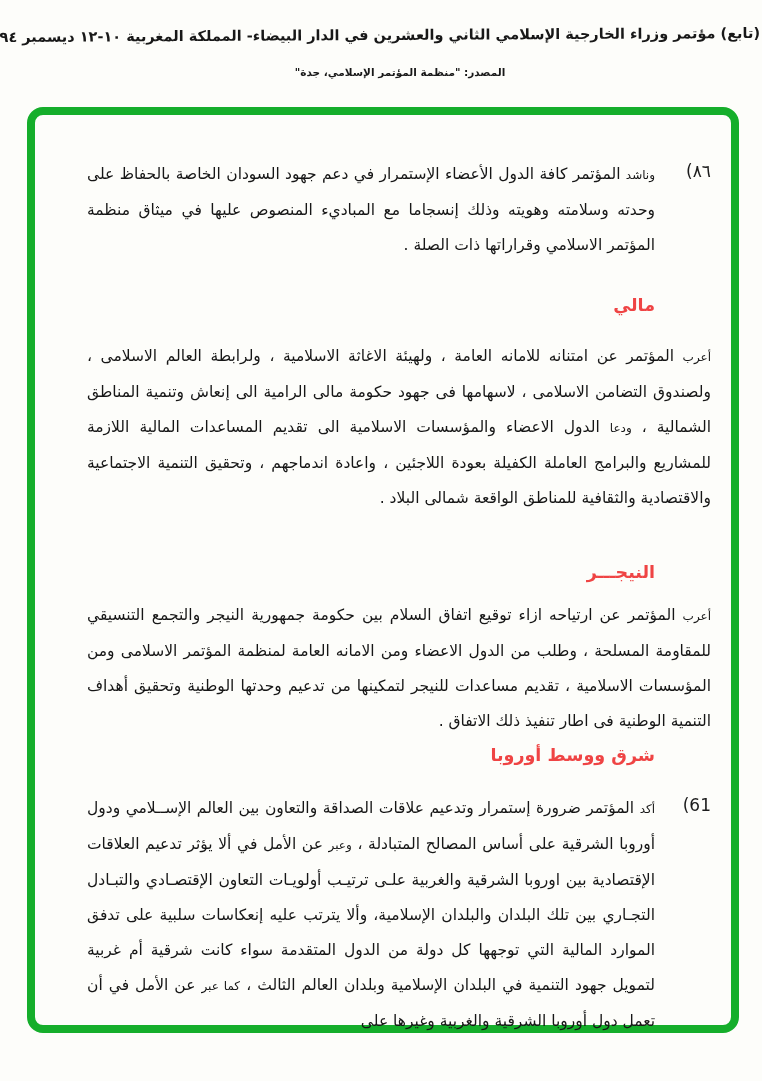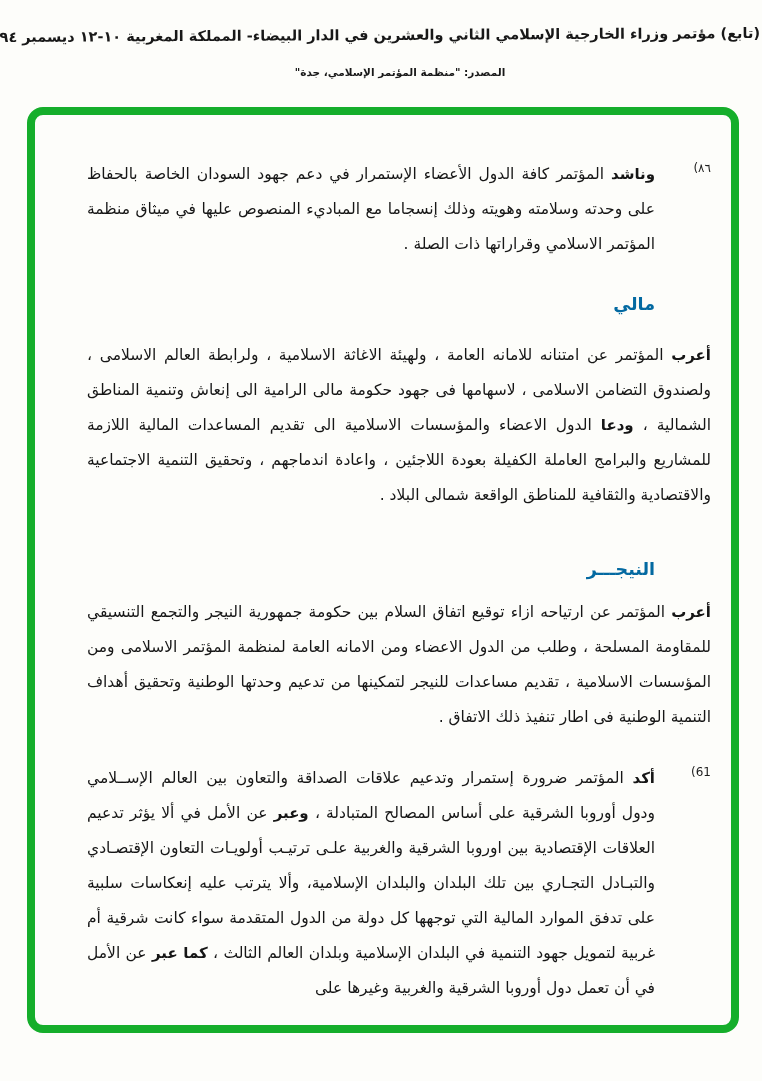--- a/index.html
+++ b/index.html
@@ -41,42 +41,42 @@
   .content {
     padding:42px 20px 0 52px;
   }
   .para {
     display:flex;
     margin-top:0;
   }
   .para .num {
     width:56px;
     flex-shrink:0;
-    font-size:12px;
+    font-size:17px;
     padding-top:4px;
     color:#1c1c1c;
   }
   .para .ptext {
     flex:1;
     font-size:15.5px;
     line-height:35px;
     text-align:justify;
     text-align-last:right;
     color:#161616;
   }
   .lead {
-    font-weight:bold;
-    font-size:15px;
+    font-weight:normal;
+    font-size:12px;
   }
   .section-heading {
     margin-right:56px;
     text-align:right;
     font-weight:bold;
     font-size:17.5px;
-    color:#0369a1;
+    color:#ef4444;
   }
   .h-mali   { margin-top:32px; }
   .p87      { margin-top:24px; }
   .h-niger  { margin-top:46px; }
   .p88      { margin-top:16px; }
   .h-europe { margin-top:6px; }
   .p89      { margin-top:26px; }
   .page-number {
     position:absolute;
     top:1080px;
@@ -106,20 +106,21 @@
     <div class="para p87">
       <div class="ptext"><span class="lead">أعرب</span><span> المؤتمر عن امتنانه للامانه العامة ، ولهيئة الاغاثة الاسلامية ، ولرابطة العالم الاسلامى ، ولصندوق التضامن الاسلامى ، لاسهامها فى جهود حكومة مالى الرامية الى إنعاش وتنمية المناطق الشمالية ،  </span><span class="lead">ودعا</span><span> الدول الاعضاء والمؤسسات الاسلامية الى تقديم المساعدات المالية اللازمة للمشاريع والبرامج العاملة الكفيلة بعودة اللاجئين ، واعادة اندماجهم ، وتحقيق التنمية الاجتماعية والاقتصادية والثقافية للمناطق الواقعة شمالى البلاد .</span></div>
     </div>
 
     <div class="section-heading h-niger">النيجـــر</div>
 
     <div class="para p88">
       <div class="ptext"><span class="lead">أعرب</span><span> المؤتمر عن ارتياحه ازاء توقيع اتفاق السلام بين حكومة جمهورية النيجر والتجمع التنسيقي للمقاومة المسلحة ،  وطلب من الدول الاعضاء ومن الامانه العامة لمنظمة المؤتمر الاسلامى ومن المؤسسات الاسلامية ،  تقديم مساعدات للنيجر لتمكينها من تدعيم وحدتها الوطنية وتحقيق أهداف التنمية الوطنية فى اطار تنفيذ ذلك الاتفاق .</span></div>
     </div>
 
+    <div class="section-heading h-europe">شرق ووسط أوروبا</div>
 
     <div class="para p89">
       <div class="num">61)</div>
       <div class="ptext"><span class="lead">أكد</span><span> المؤتمر ضرورة إستمرار وتدعيم علاقات الصداقة والتعاون بين العالم الإســلامي ودول أوروبا الشرقية على أساس المصالح المتبادلة ، </span><span class="lead">وعبر</span><span> عن الأمل في ألا يؤثر تدعيم العلاقات الإقتصادية بين اوروبا الشرقية والغربية علـى ترتيـب أولويـات التعاون الإقتصـادي والتبـادل التجـاري بين تلك البلدان والبلدان الإسلامية، وألا يترتب عليه إنعكاسات سلبية على تدفق الموارد المالية التي توجهها كل دولة من الدول المتقدمة سواء كانت شرقية أم غربية لتمويل جهود التنمية في البلدان الإسلامية وبلدان العالم الثالث ، </span><span class="lead">كما عبر</span><span> عن الأمل في أن تعمل دول أوروبا الشرقية والغربية وغيرها على</span></div>
     </div>
 
   </div>
 </div>
 
 <div class="page-number">٢٤</div>

